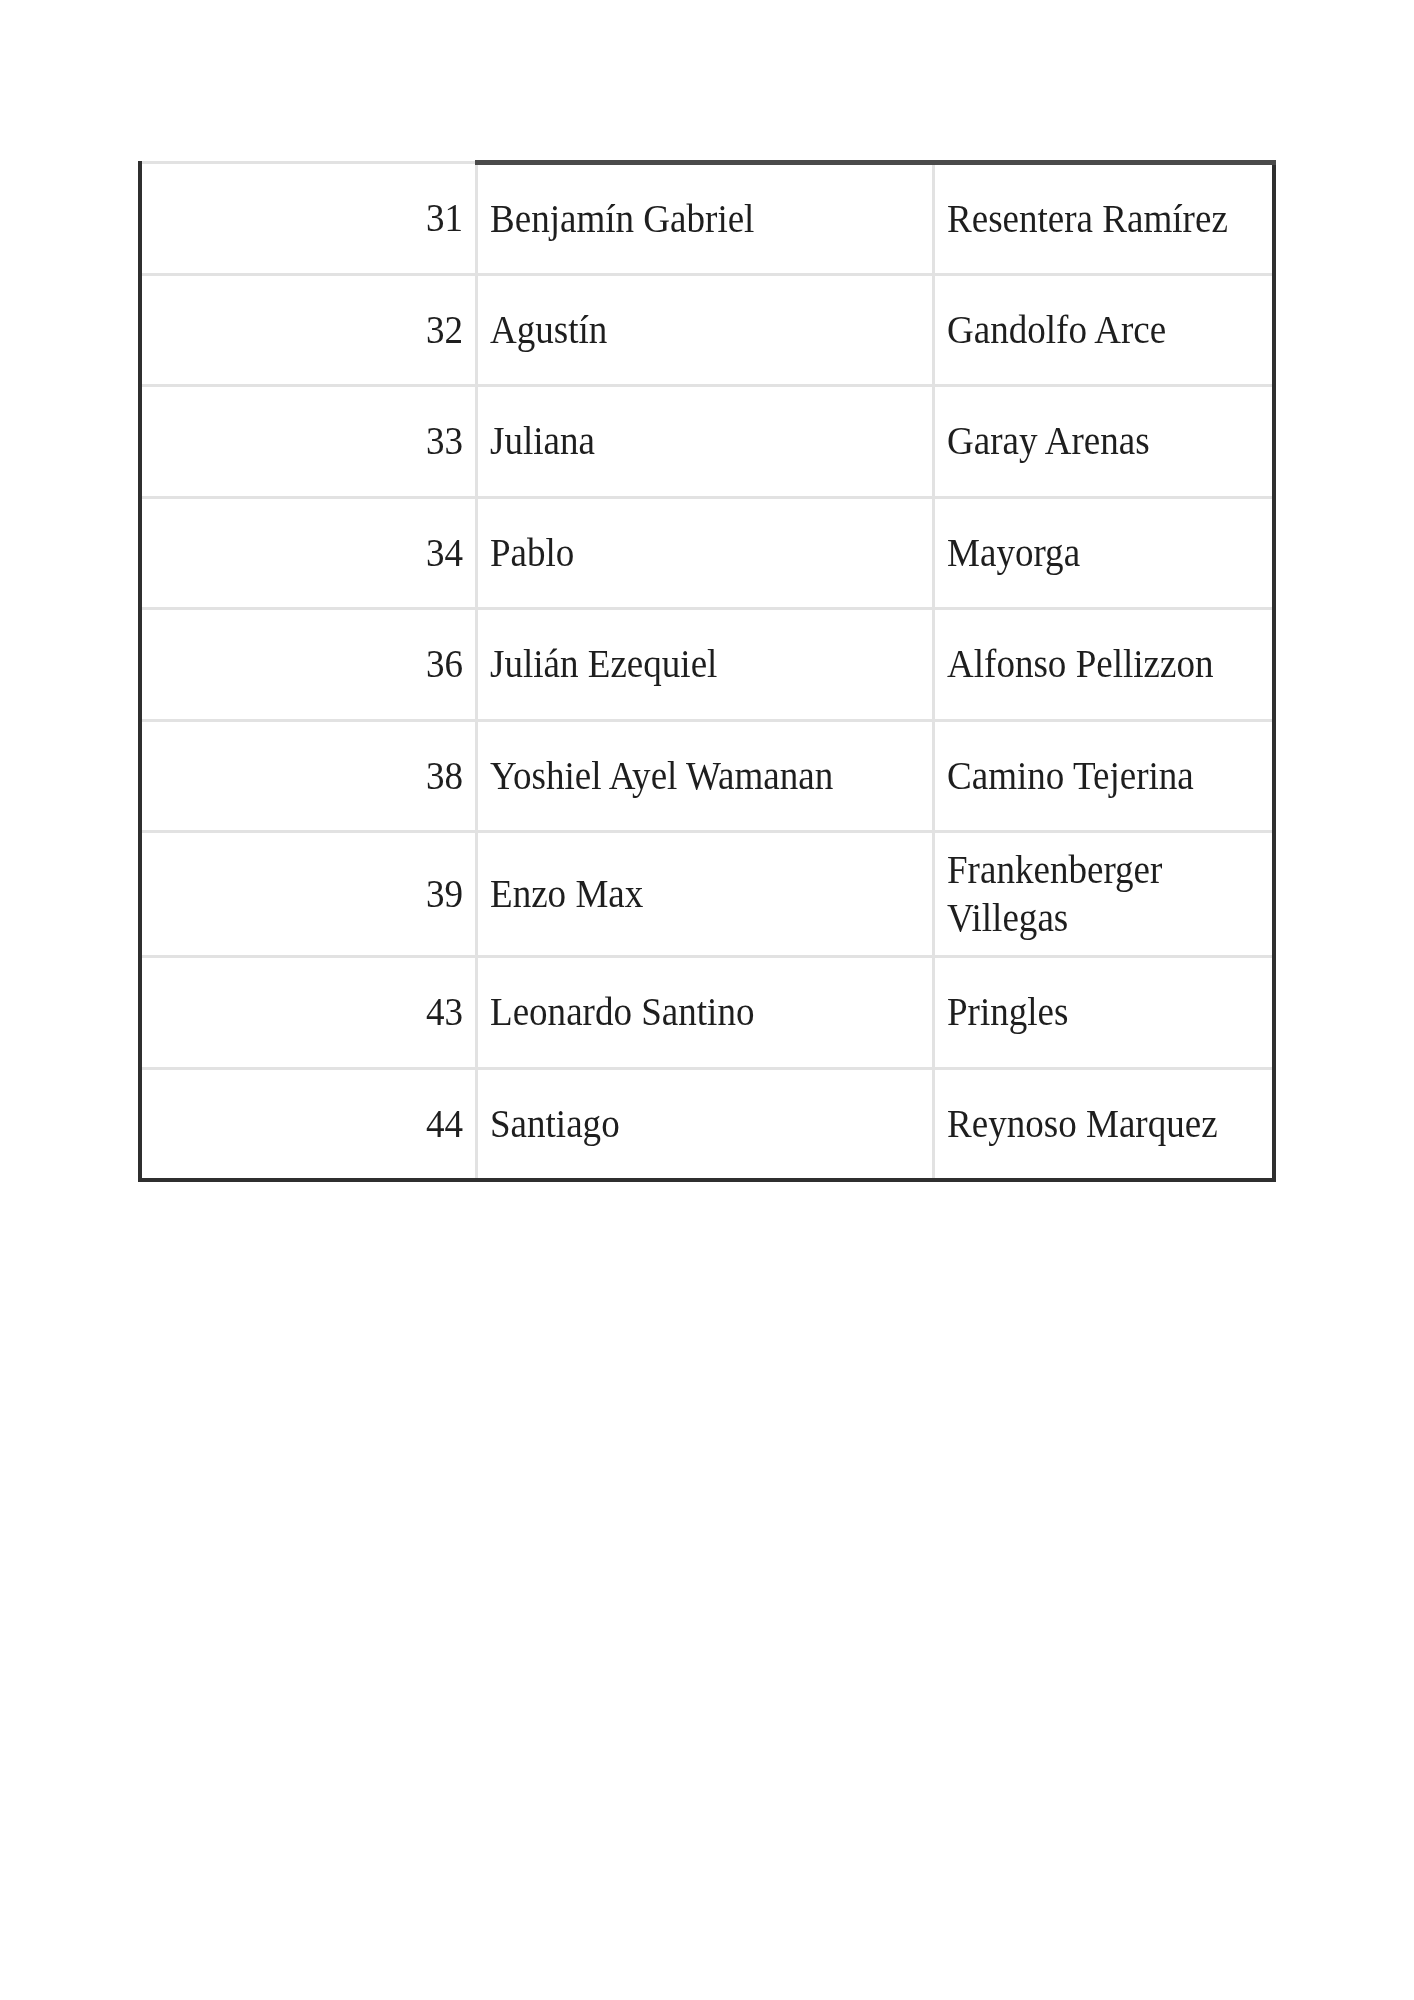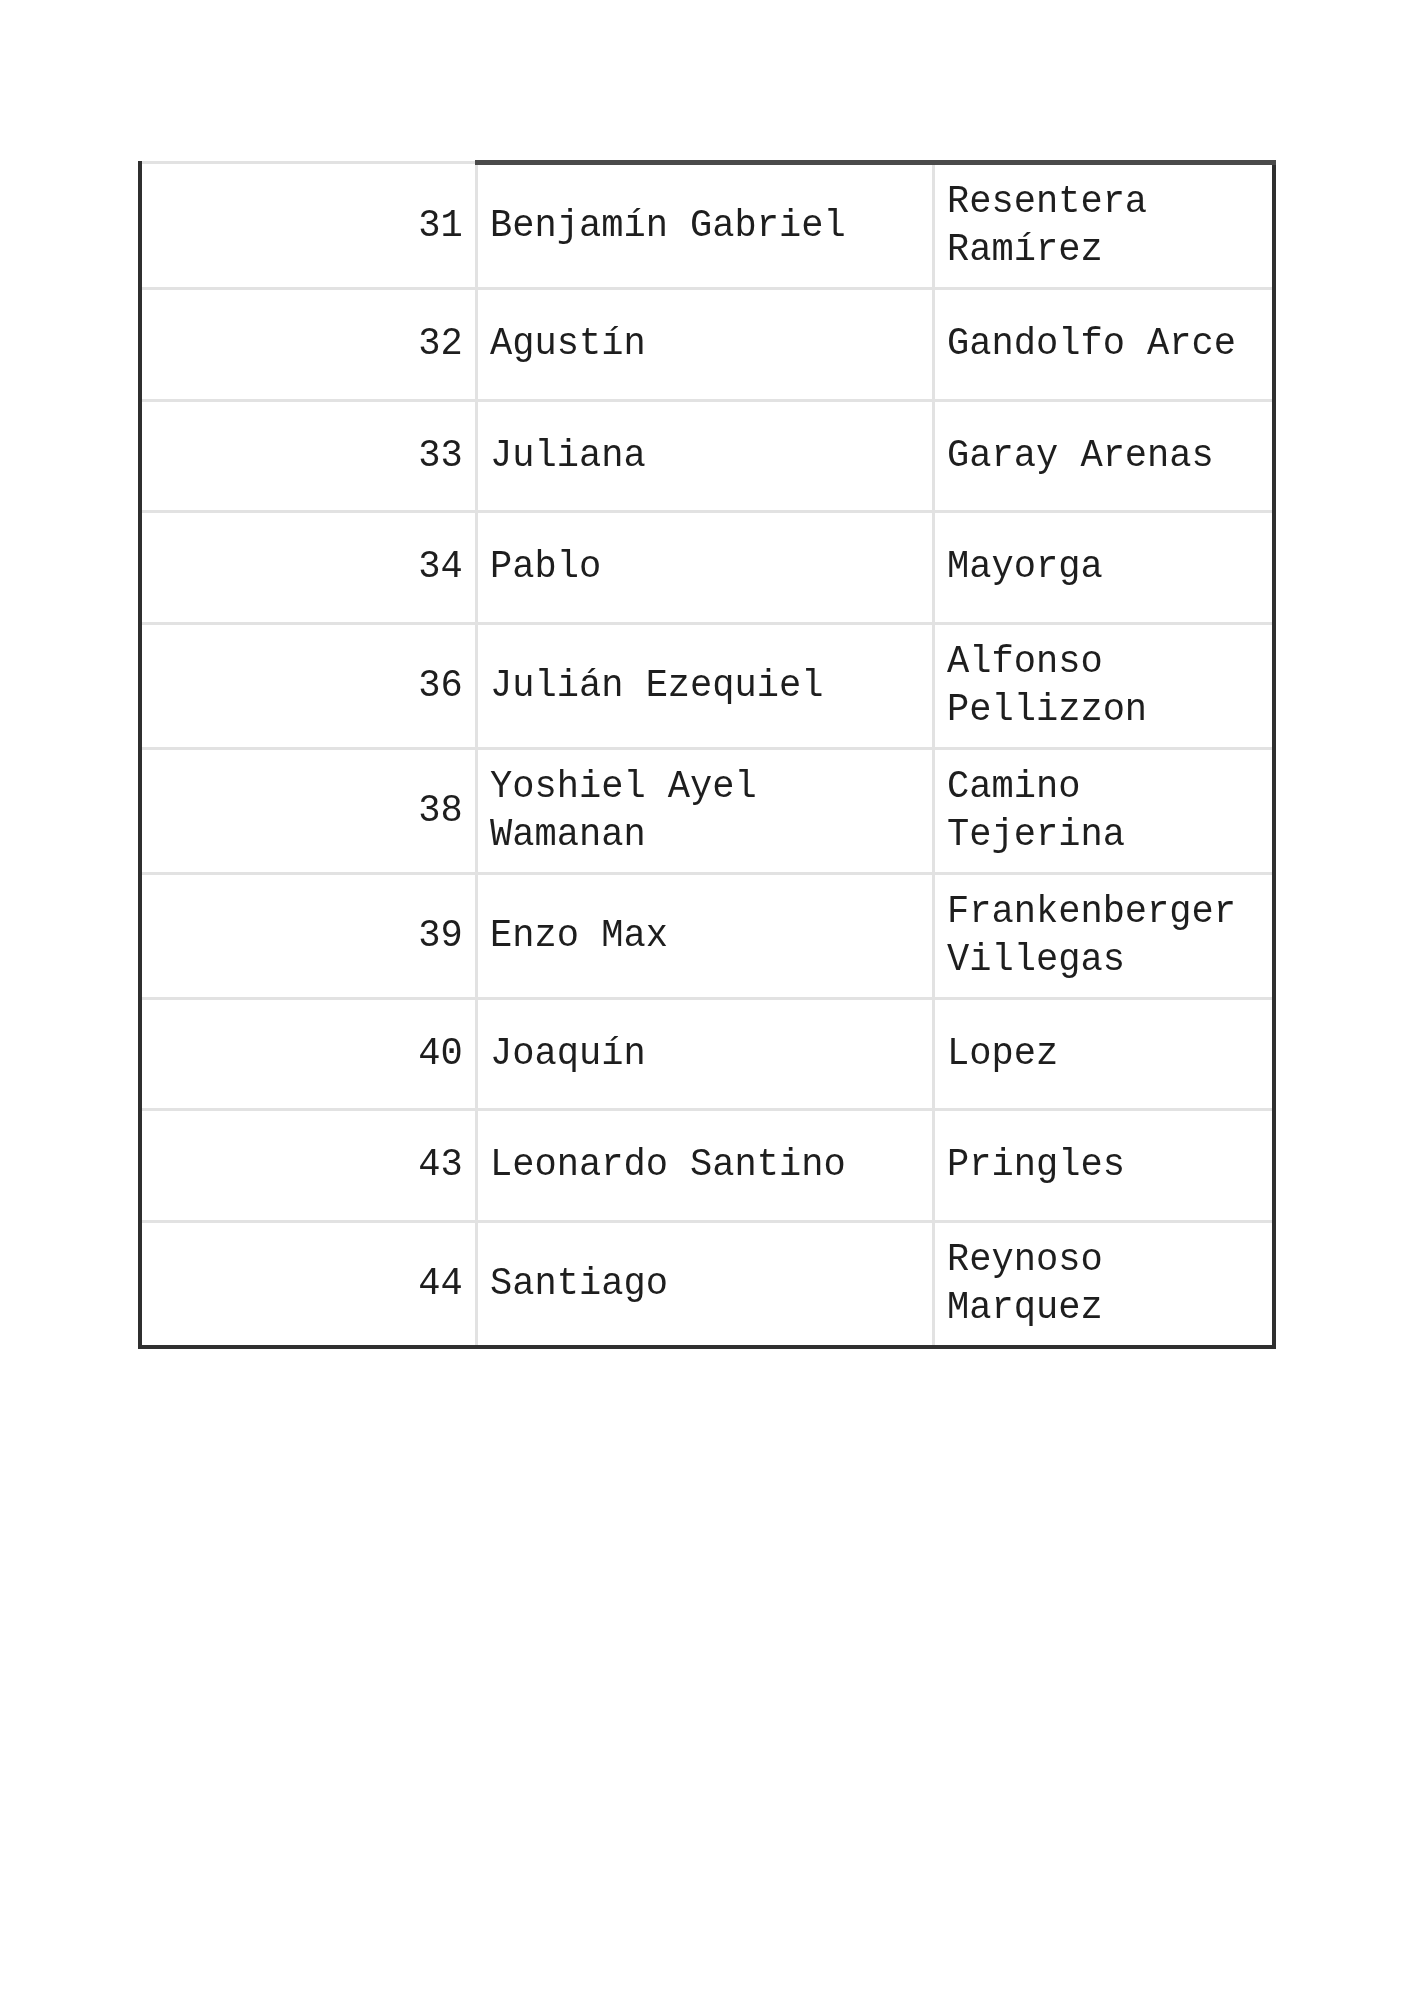--- a/index.html
+++ b/index.html
@@ -6,21 +6,21 @@
     margin: 0;
     padding: 0;
     background: #ffffff;
   }
   .page {
     position: relative;
     width: 1414px;
     height: 2000px;
     background: #ffffff;
     overflow: hidden;
-    font-family: Liberation Mono, monospace;
+    font-family: Liberation Serif, serif;
   }
   table.names-table {
     position: absolute;
     left: 138px;
     top: 160px;
     width: 1134px;
     border-collapse: collapse;
     table-layout: fixed;
   }
   .names-table td {
@@ -147,31 +147,20 @@
       <span class="txt">39</span>
     </td>
     <td class="first-cell">
       <span class="txt">Enzo Max</span>
     </td>
     <td class="last-cell">
       <span class="txt">Frankenberger Villegas</span>
     </td>
   </tr>
 
-  <tr class="name-row">
-    <td class="num-cell">
-      <span class="txt">40</span>
-    </td>
-    <td class="first-cell">
-      <span class="txt">Joaquín</span>
-    </td>
-    <td class="last-cell">
-      <span class="txt">Lopez</span>
-    </td>
-  </tr>
 
 
 
   <tr class="name-row">
     <td class="num-cell">
       <span class="txt">43</span>
     </td>
     <td class="first-cell">
       <span class="txt">Leonardo Santino</span>
     </td>

